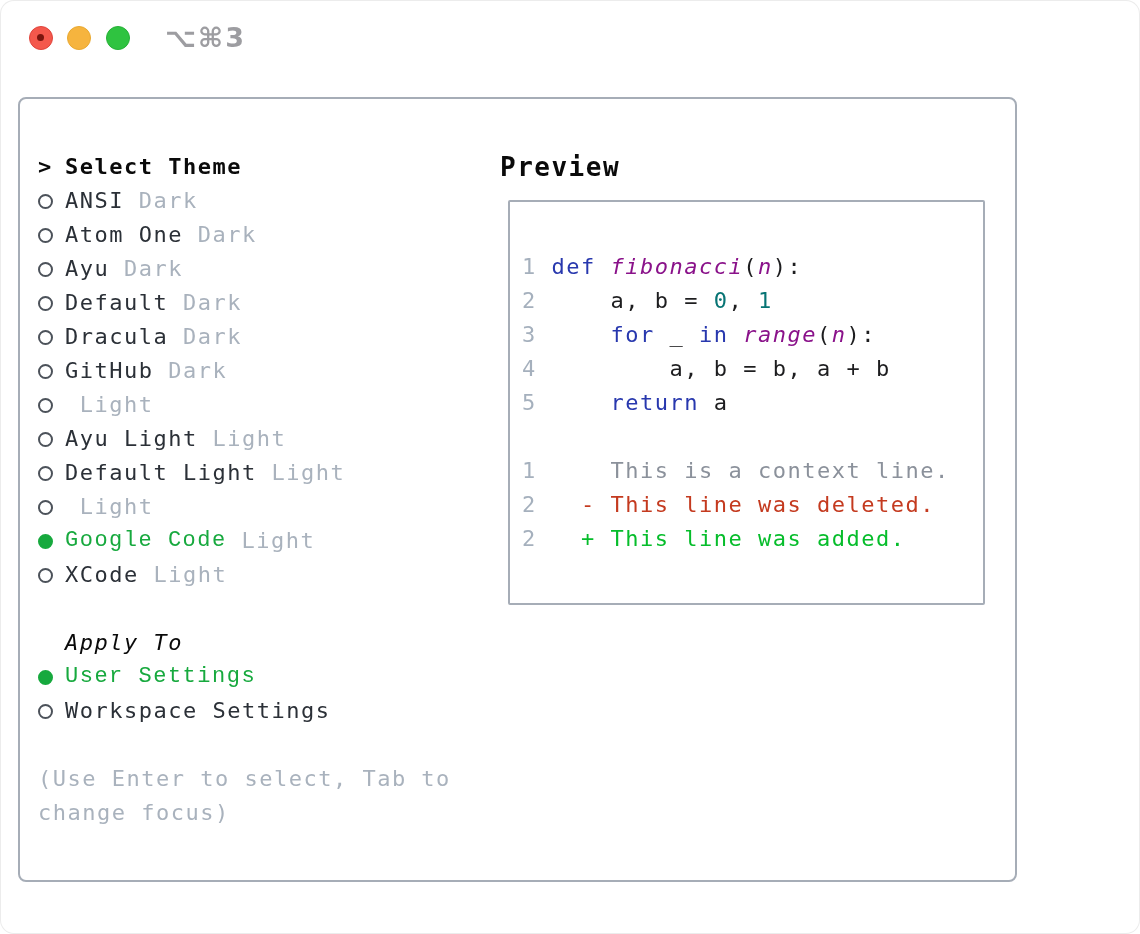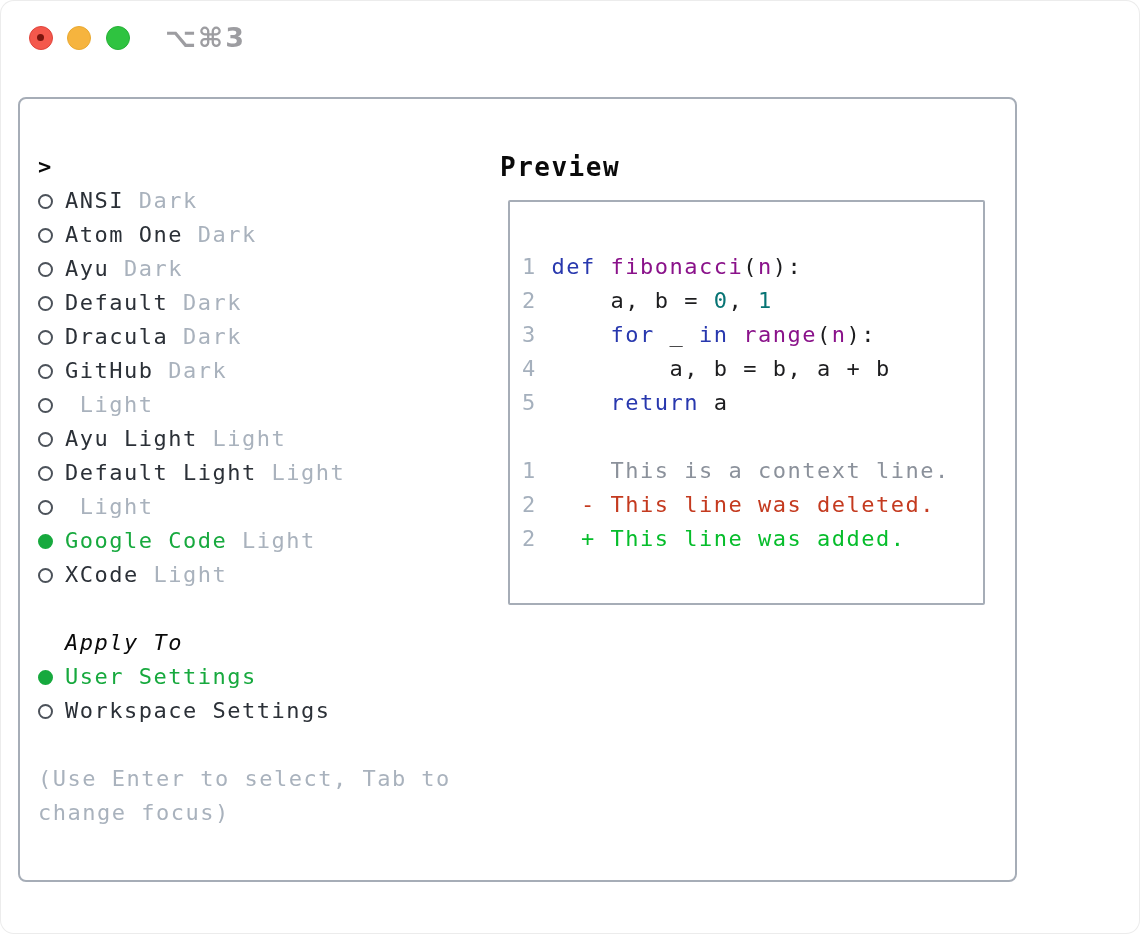--- a/index.html
+++ b/index.html
@@ -24,35 +24,35 @@
   
   .left-col{position:absolute;left:18px;top:51px;font-size:22px;letter-spacing:1.5px;
             color:var(--text-primary);}
   .row{height:34px;line-height:34px;display:flex;align-items:center;white-space:pre;}
   .row .marker{width:27px;flex:0 0 27px;display:flex;align-items:center;}
   .row.hdr{font-weight:700;color:var(--text-title);}
   .row.hdr .marker{font-weight:700;}
   .radio{width:11px;height:11px;border:2px solid var(--radio-outline);border-radius:50%;
          background:transparent;display:inline-block;}
   .row.sel .radio{background:var(--accent-green);border-color:var(--accent-green);}
-  .row.sel .nm{color:var(--accent-green);}
+  .row.sel .nm{color:var(--accent-green);font-family:Liberation Mono, monospace;}
   .variant{color:var(--text-muted);}
   .row.apply-hdr{color:var(--text-title);font-style:italic;}
   .row.help{color:var(--text-muted);}
   .row.blank{pointer-events:none;}
   
   .preview-title{position:absolute;left:480px;top:51px;height:34px;line-height:34px;
                  font-size:26px;font-weight:700;letter-spacing:1.5px;color:var(--text-title);}
   .preview-box{position:absolute;left:488px;top:101px;width:473px;height:401px;
                border:2px solid var(--border-gray);border-radius:2px;background:#fff;}
   .preview-box pre{margin:48px 0 0 12px;font-family:inherit;font-size:22px;line-height:34px;
                    letter-spacing:1.5px;white-space:pre;}
   .tk-ln{color:var(--line-number);}
   .tk-kw{color:var(--code-keyword);}
-  .tk-fn{color:var(--code-function);}
+  .tk-fn{color:var(--code-function);font-style:italic;}
   .tk-num{color:var(--code-number);}
   .tk-p{color:var(--code-plain);}
   .tk-ctx{color:var(--context-gray);}
   .tk-del{color:var(--diff-red);}
   .tk-add{color:var(--diff-green);}
 </style>
 </head>
 <body>
 
 <div class="window">
@@ -64,20 +64,21 @@
     <span class="tl yellow"></span>
     <span class="tl green"></span>
     <span class="shortcut">⌥⌘3</span>
   </div>
 
   <div class="panel">
 
     <div class="left-col">
       <div class="row hdr">
         <span class="marker">&gt;</span>
+        <span>Select Theme</span>
       </div>
       <div id="theme-list">
           <div class="row item"><span class="marker"><span class="radio"></span></span><span class="nm">ANSI</span><span class="variant"> Dark</span></div>
           <div class="row item"><span class="marker"><span class="radio"></span></span><span class="nm">Atom One</span><span class="variant"> Dark</span></div>
           <div class="row item"><span class="marker"><span class="radio"></span></span><span class="nm">Ayu</span><span class="variant"> Dark</span></div>
           <div class="row item"><span class="marker"><span class="radio"></span></span><span class="nm">Default</span><span class="variant"> Dark</span></div>
           <div class="row item"><span class="marker"><span class="radio"></span></span><span class="nm">Dracula</span><span class="variant"> Dark</span></div>
           <div class="row item"><span class="marker"><span class="radio"></span></span><span class="nm">GitHub</span><span class="variant"> Dark</span></div>
           <div class="row item"><span class="marker"><span class="radio"></span></span><span class="variant"> Light</span></div>
           <div class="row item"><span class="marker"><span class="radio"></span></span><span class="nm">Ayu Light</span><span class="variant"> Light</span></div>

